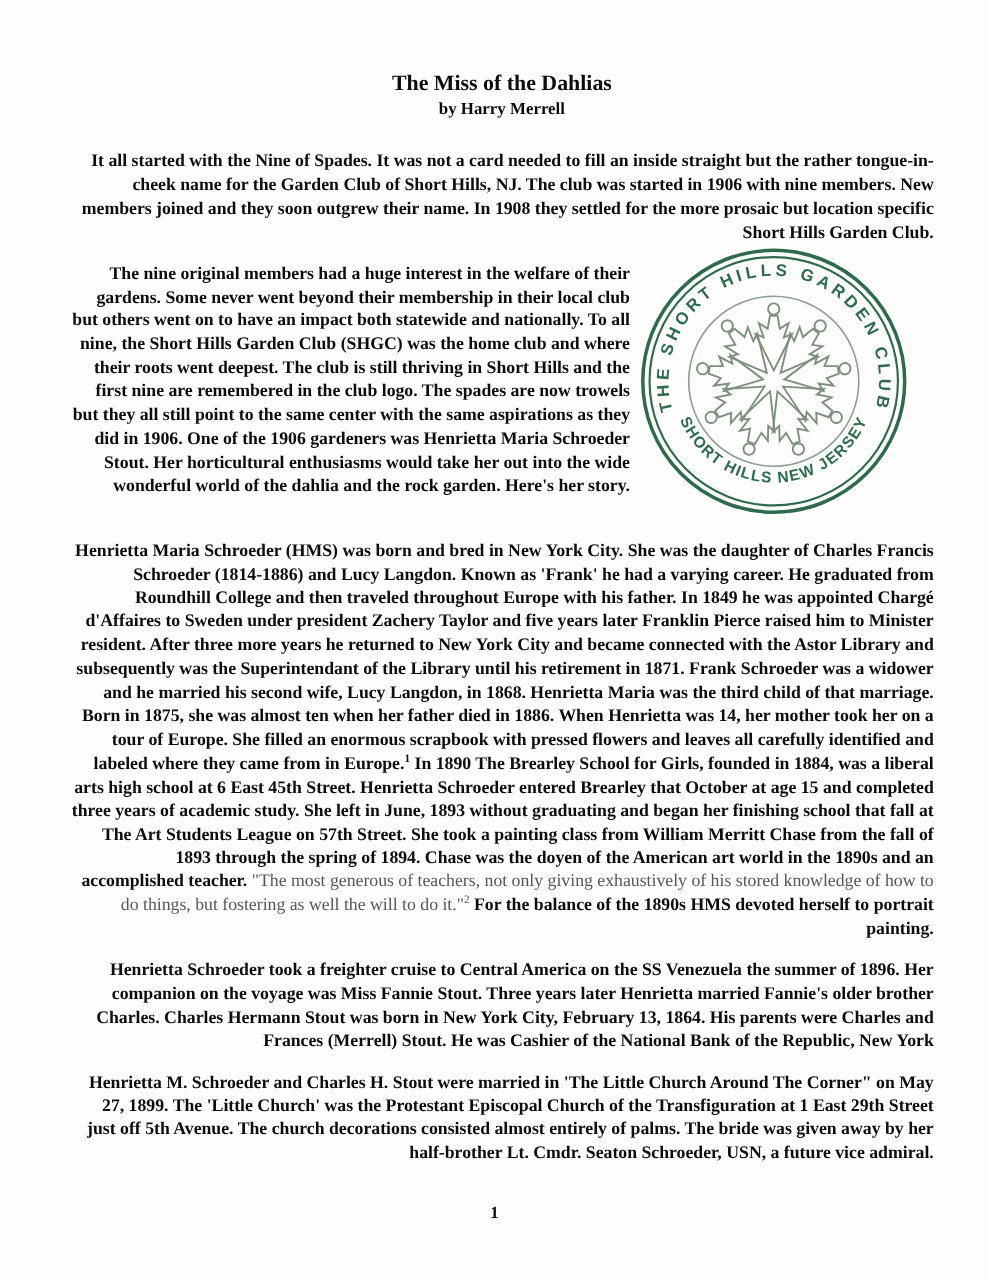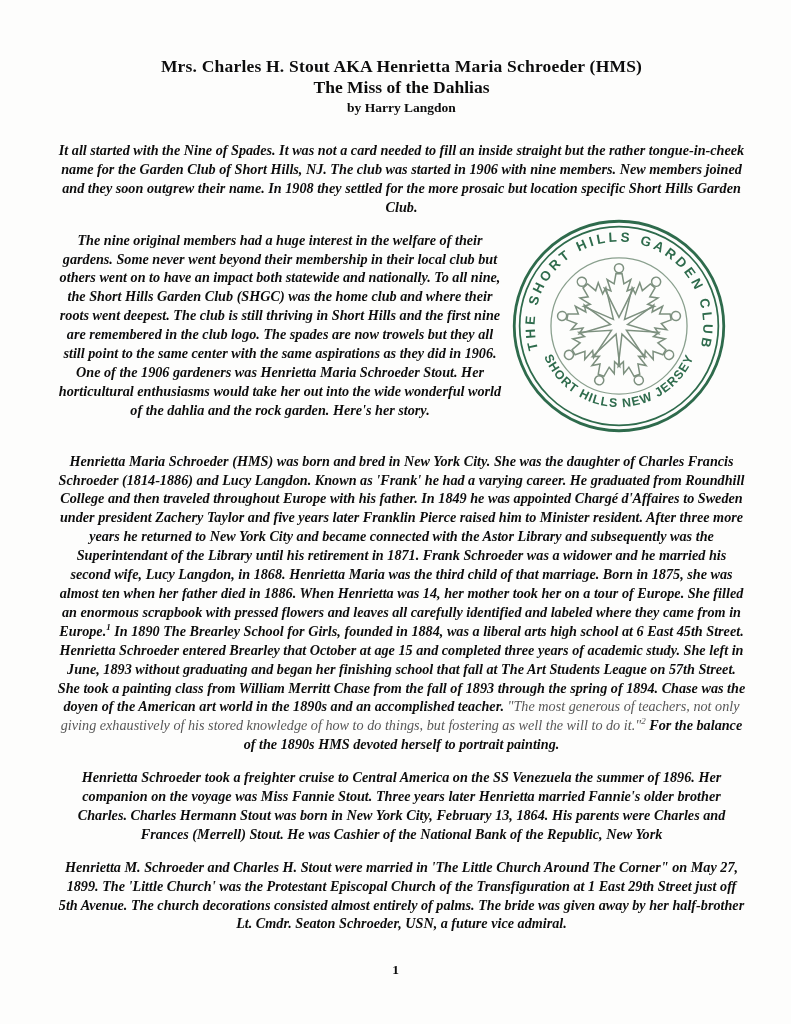--- a/index.html
+++ b/index.html
@@ -30,22 +30,21 @@
     font-size: 13.5px;
     font-weight: 700;
     line-height: 18px;
     margin-top: 1px;
   }
   p.body-text {
     font-size: 14.2px;
     font-weight: 700;
     line-height: 18.9px;
     margin-bottom: 14px;
-    text-align: center;
-    font-style: italic;
+    text-align: right;
   }
   .club-row {
     display: flex;
     justify-content: space-between;
     align-items: flex-start;
     margin-bottom: 14px;
   }
   .club-row p.body-text { width: 448px; margin-bottom: 0; }
   .logo-wrap {
     width: 228px;
@@ -80,23 +79,22 @@
     font-size: 13.5px;
     font-weight: 700;
   }
 </style>
 </head>
 <body>
 
 <div class="page">
 
   <div class="doc-header">
-    <div class="doc-title">Mrs. Charles H. Stout AKA Henrietta Maria Schroeder (HMS)</div>
     <div class="doc-subtitle">The Miss of the Dahlias</div>
-    <div class="doc-byline">by Harry Langdon</div>
+    <div class="doc-byline">by Harry Merrell</div>
   </div>
 
   <p class="body-text">It all started with the Nine of Spades. It was not a card needed to fill an inside straight but the rather tongue-in-cheek name for the Garden Club of Short Hills, NJ. The club was started in 1906 with nine members. New members joined and they soon outgrew their name. In 1908 they settled for the more prosaic but location specific Short Hills Garden Club.</p>
 
   <div class="club-row">
     <p class="body-text">The nine original members had a huge interest in the welfare of their gardens. Some never went beyond their membership in their local club but others went on to have an impact both statewide and nationally. To all nine, the Short Hills Garden Club (SHGC) was the home club and where their roots went deepest. The club is still thriving in Short Hills and the first nine are remembered in the club logo. The spades are now trowels but they all still point to the same center with the same aspirations as they did in 1906.  One of the 1906 gardeners was Henrietta Maria Schroeder Stout. Her horticultural enthusiasms would take her out into the wide wonderful world of the dahlia and the rock garden. Here's her story.</p>
     <div class="logo-wrap">
       <svg width="228" height="216" viewBox="0 0 200 200">
         <defs>
           <g id="trowel">

